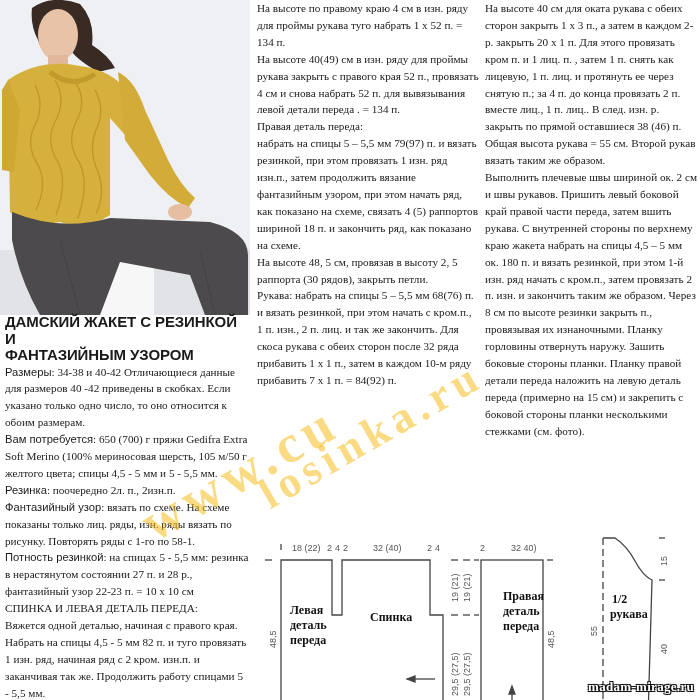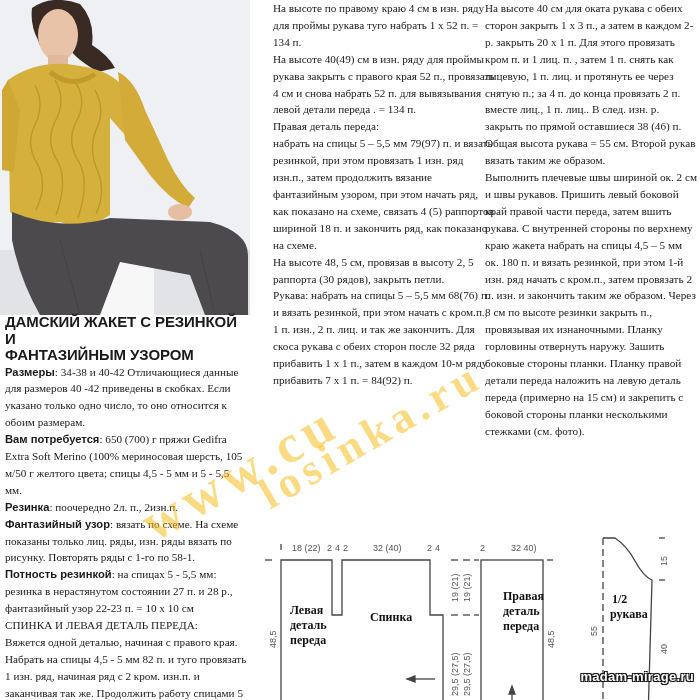--- a/index.html
+++ b/index.html
@@ -3,32 +3,32 @@
 <meta charset="utf-8">
 <style>
   html, body { margin:0; padding:0; }
   body { width:700px; height:700px; background:#ffffff; position:relative; overflow:hidden;
          font-family:"Liberation Serif", "DejaVu Serif", serif; color:#1a1a1a; }
   .photo { position:absolute; left:0; top:0; width:250px; height:315px; overflow:hidden;
            background:linear-gradient(180deg,#f3f3f5 0%,#eceef1 60%,#e6e7ea 100%); }
   .col { position:absolute; font-size:11.2px; line-height:16.9px; }
   .col p { margin:0; }
   .c1 { left:5px; top:314px; width:244px; }
-  .c2 { left:273px; top:0px; width:222px; }
+  .c2 { left:257px; top:0px; width:222px; }
   .c3 { left:485px; top:0px; width:212px; }
   .title { font-family:"Liberation Sans", sans-serif; font-weight:bold; font-size:15px; line-height:16.5px; text-transform:uppercase; letter-spacing:-0.1px; }
-  b.lbl { font-family:"Liberation Sans", sans-serif; font-weight:bold; }
+  b.lbl { font-family:"Liberation Sans", sans-serif; font-weight:normal; }
   .diagram { position:absolute; left:255px; top:488px; width:445px; height:212px;margin-top:48px; }
   .diagram svg text { font-family:"Liberation Sans", sans-serif; }
   .wm { position:absolute; pointer-events:none; color:rgba(245,190,30,0.55);
         font-family:"Liberation Serif", serif; font-weight:bold; font-size:54px; letter-spacing:6px;
         transform:rotate(-30deg); transform-origin:left top; white-space:nowrap; }
   .wm1 { left:130px; top:500px; }
   .wm2 { left:250px; top:475px; font-size:44px; }
-  .site { position:absolute; right:6px; bottom:16px; font-family:Liberation Sans, sans-serif; font-weight:bold;
+  .site { position:absolute; right:6px; bottom:5px; font-family:Liberation Serif, serif; font-weight:bold;
           font-size:13px; color:#fff; letter-spacing:0.3px;
           text-shadow: -1px -1px 0 #111, 1px -1px 0 #111, -1px 1px 0 #111, 1px 1px 0 #111, 0 0 2px #000; }
 </style>
 </head>
 <body>
 
 <div class="photo">
   <svg width="250" height="315" viewBox="0 0 250 315">
     <rect x="0" y="0" width="250" height="315" fill="#eef0f3"></rect>
     <rect x="0" y="250" width="250" height="65" fill="#e2e3e6"></rect>

